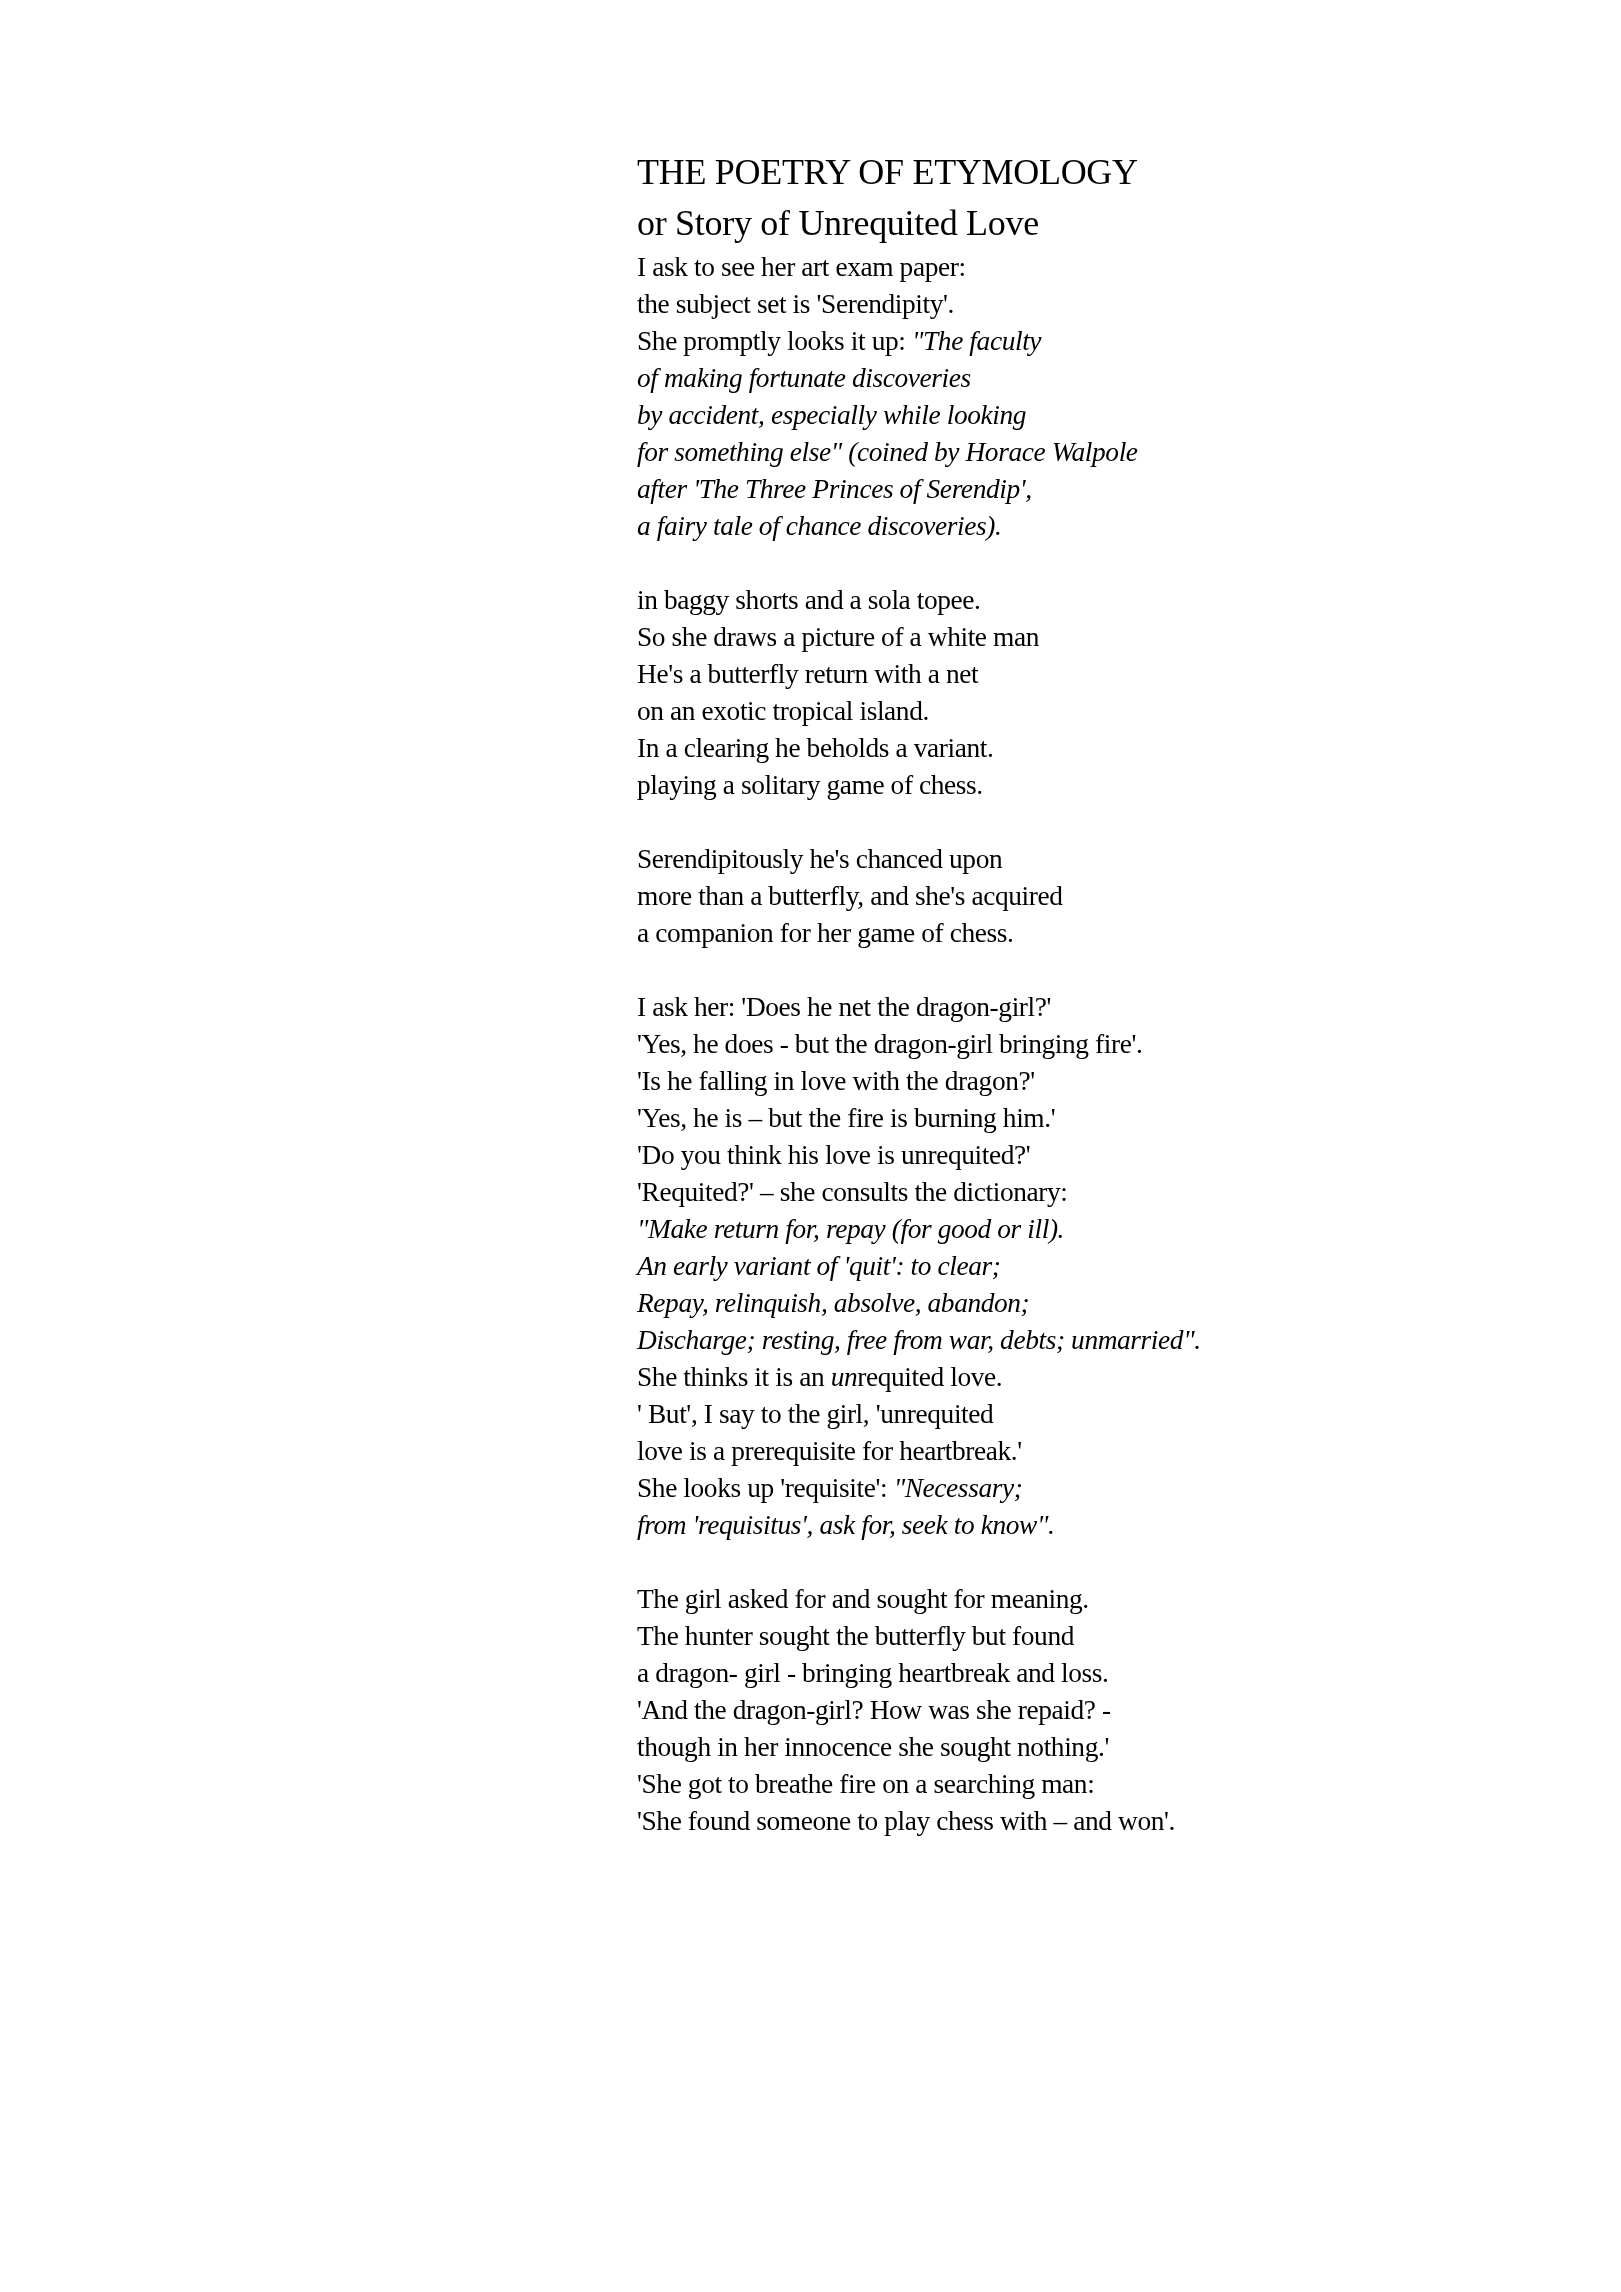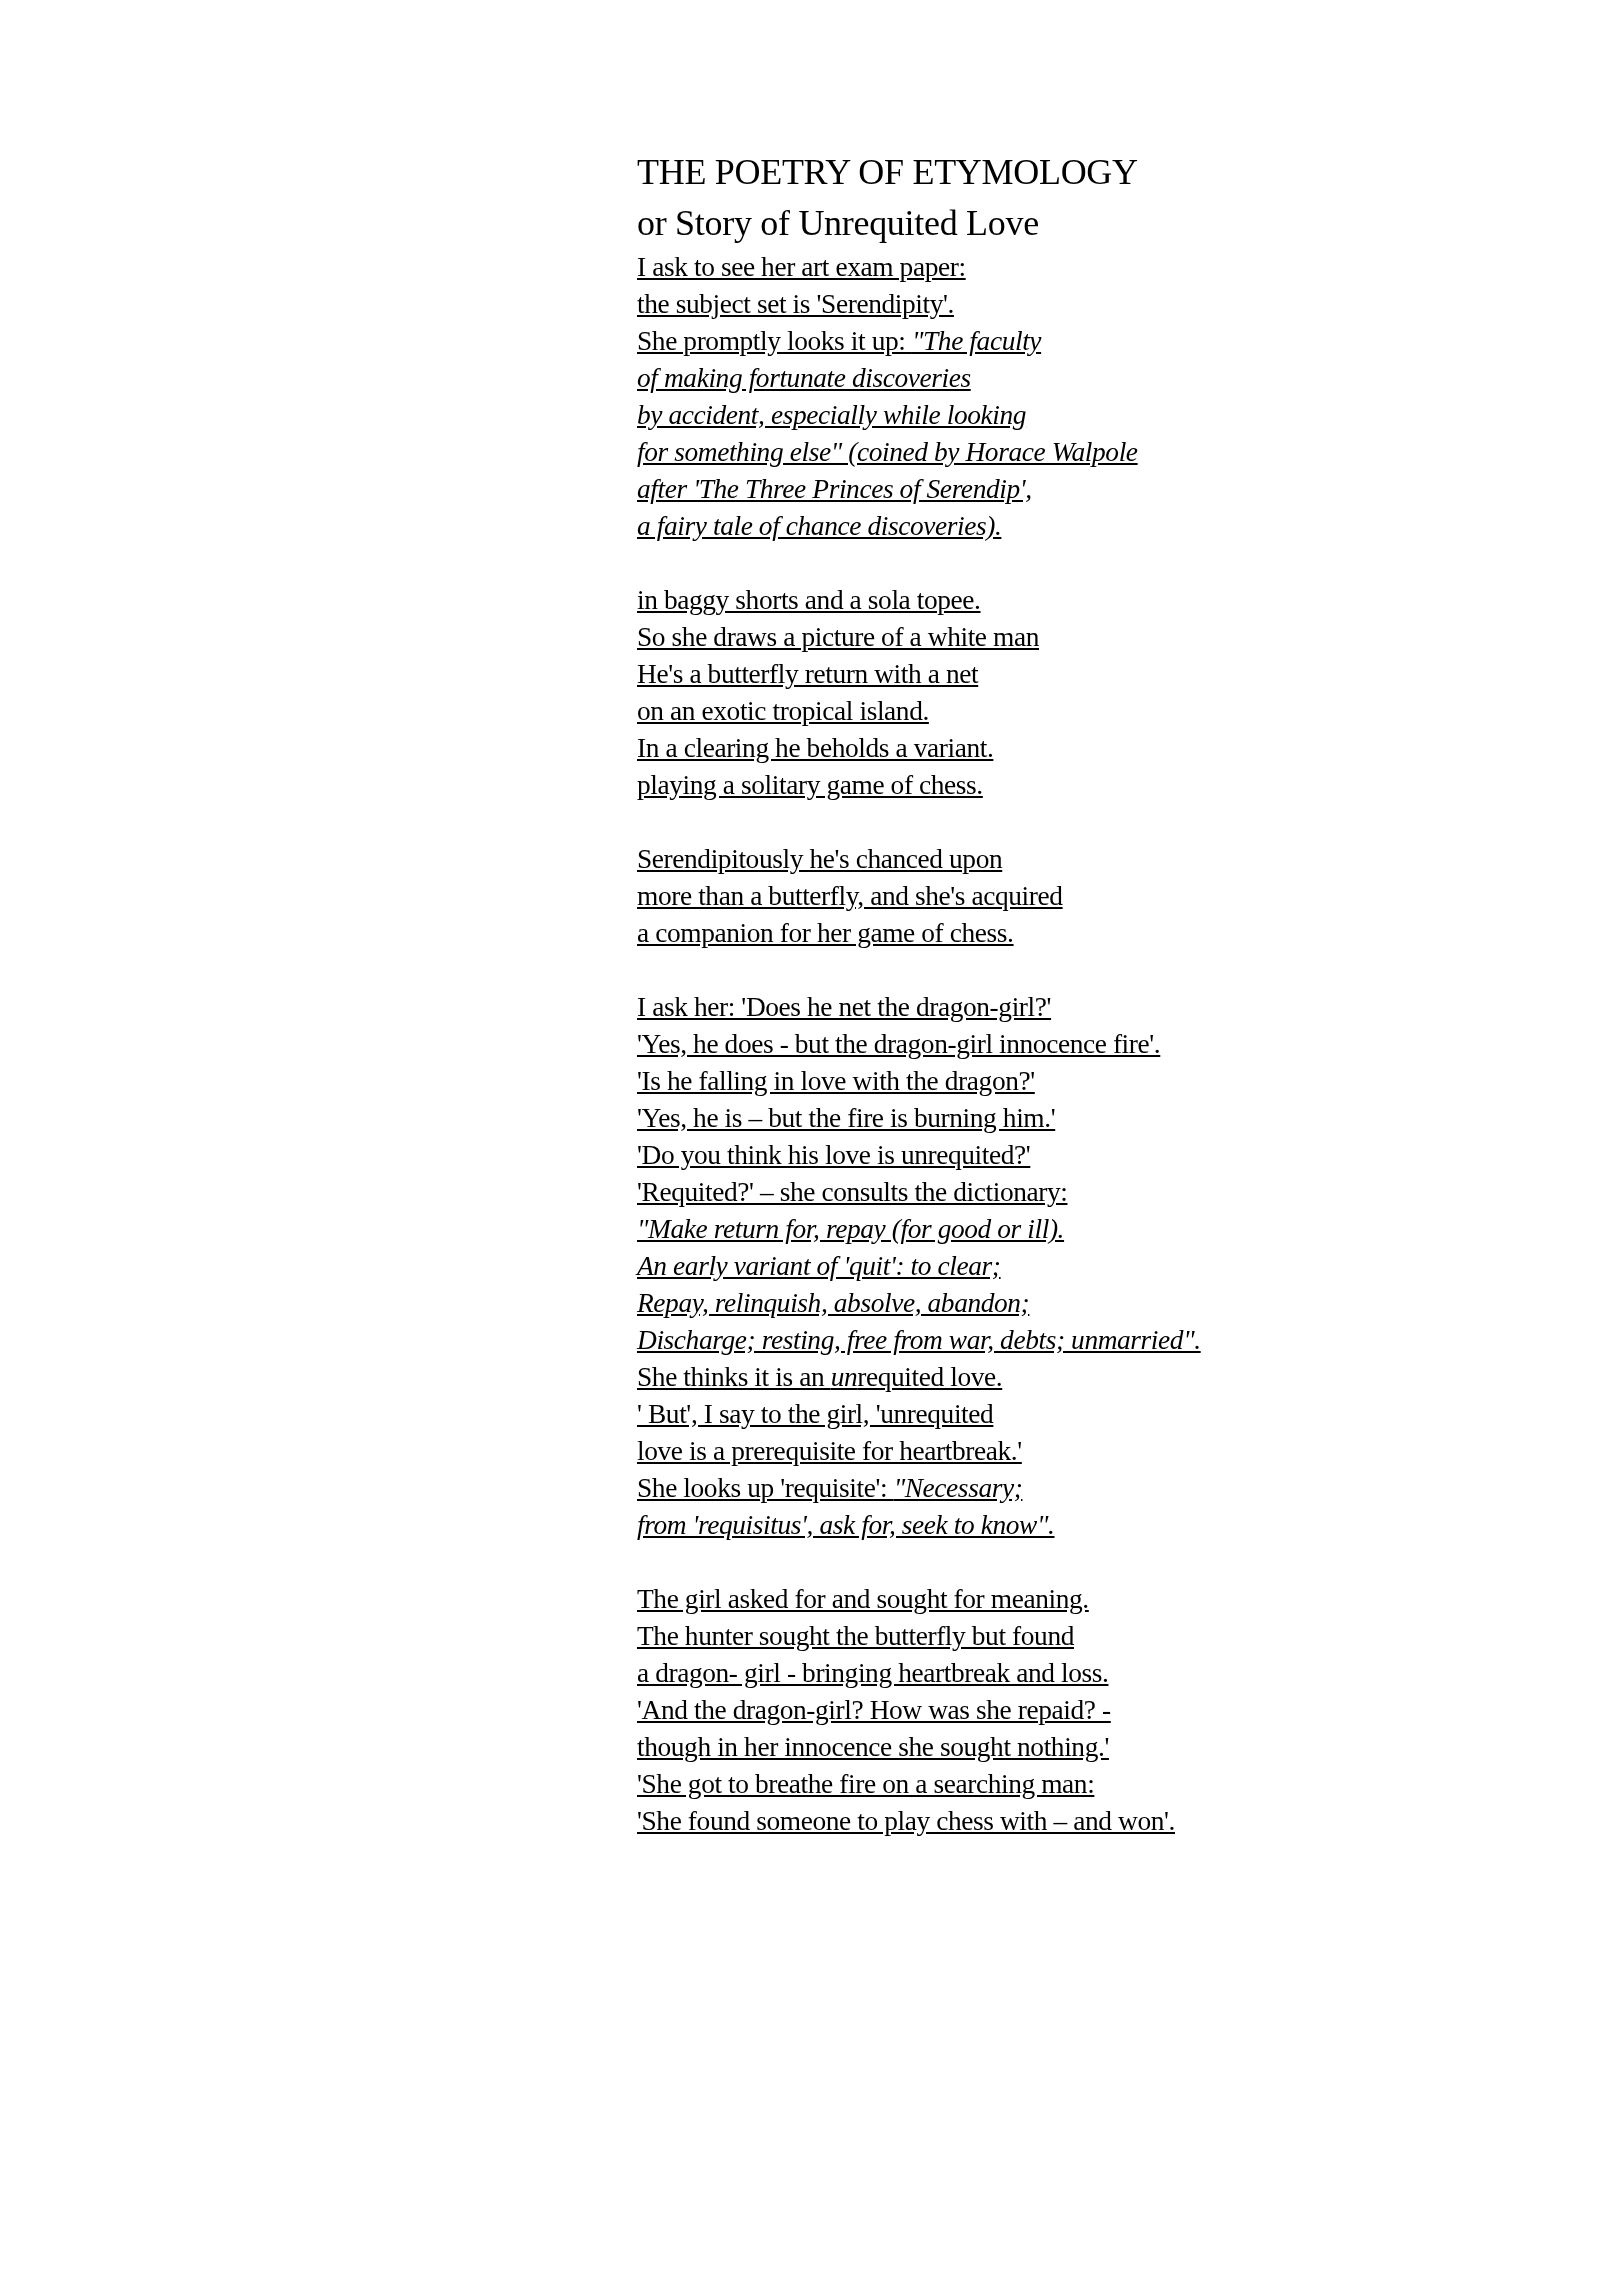--- a/index.html
+++ b/index.html
@@ -32,21 +32,20 @@
   .title-block {
   }
   .stanza {
     margin-bottom: 37px;
   }
   .line {
     font-size: 27.4px;
     line-height: 37px;
     letter-spacing: -0.4px;
     white-space: pre;
-    text-decoration: underline;
   }
   .it {
     font-style: italic;
   }
 </style>
 </head>
 <body>
 
 <div class="poem">
   <div class="title-block">
@@ -72,21 +71,21 @@
         <div class="line"><span>In a clearing he beholds a variant.</span></div>
         <div class="line"><span>playing a solitary game of chess.</span></div>
       </div>
       <div class="stanza">
         <div class="line"><span>Serendipitously he's chanced upon</span></div>
         <div class="line"><span>more than a butterfly, and she's acquired</span></div>
         <div class="line"><span>a companion for her game of chess.</span></div>
       </div>
       <div class="stanza">
         <div class="line"><span>I ask her: 'Does he net the dragon-girl?'</span></div>
-        <div class="line"><span>'Yes, he does - but the dragon-girl innocence fire'.</span></div>
+        <div class="line"><span>'Yes, he does - but the dragon-girl bringing fire'.</span></div>
         <div class="line"><span>'Is he falling in love with the dragon?'</span></div>
         <div class="line"><span>'Yes, he is – but the fire is burning him.'</span></div>
         <div class="line"><span>'Do you think his love is unrequited?'</span></div>
         <div class="line"><span>'Requited?' – she consults the dictionary:</span></div>
         <div class="line"><span class="it">"Make return for, repay (for good or ill).</span></div>
         <div class="line"><span class="it">An early variant of 'quit': to clear;</span></div>
         <div class="line"><span class="it">Repay, relinquish, absolve, abandon;</span></div>
         <div class="line"><span class="it">Discharge; resting, free from war, debts; unmarried".</span></div>
         <div class="line"><span>She thinks it is an </span><span class="it">un</span><span>requited love.</span></div>
         <div class="line"><span>' But', I say to the girl, 'unrequited</span></div>

